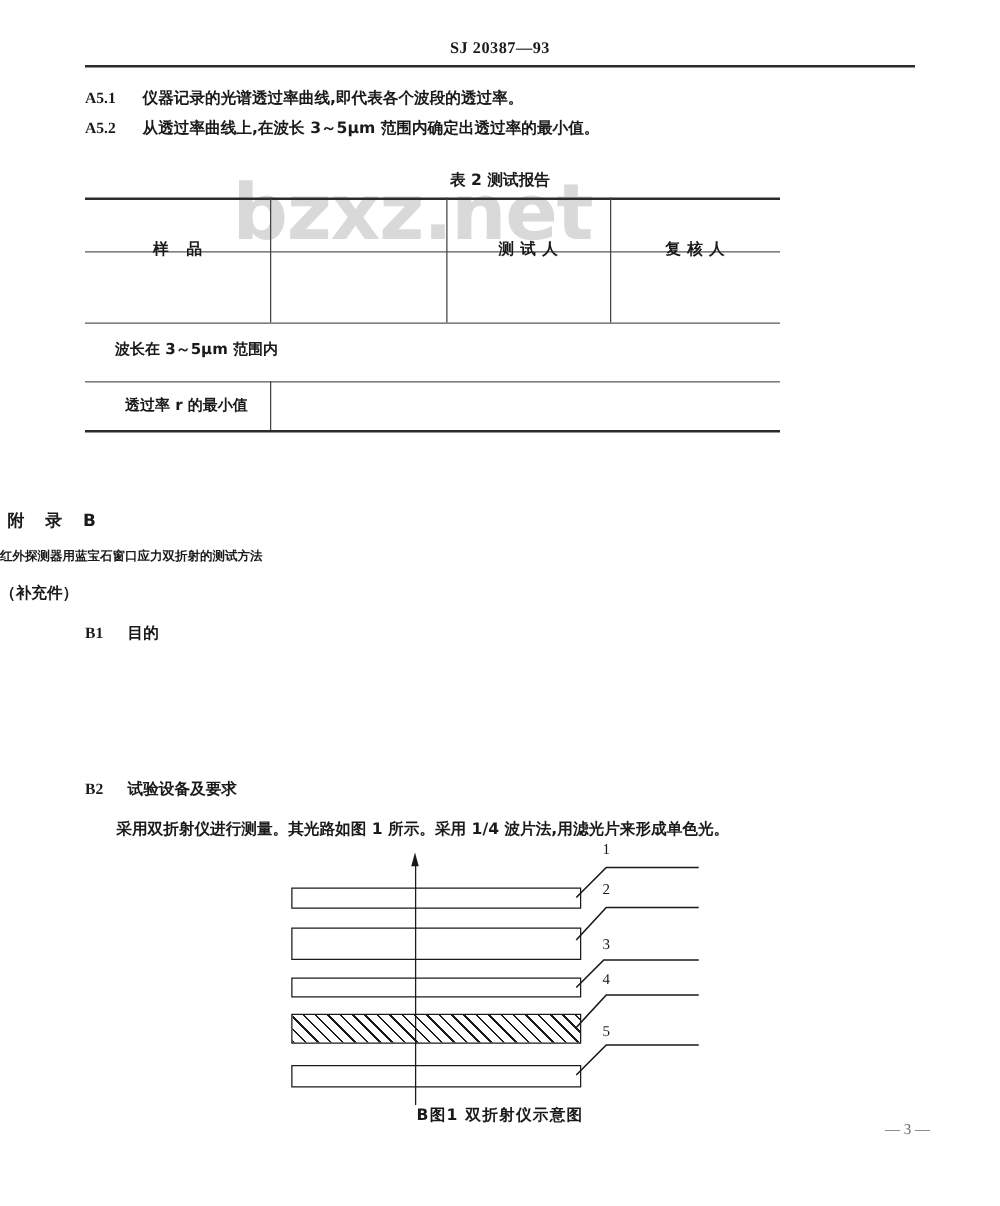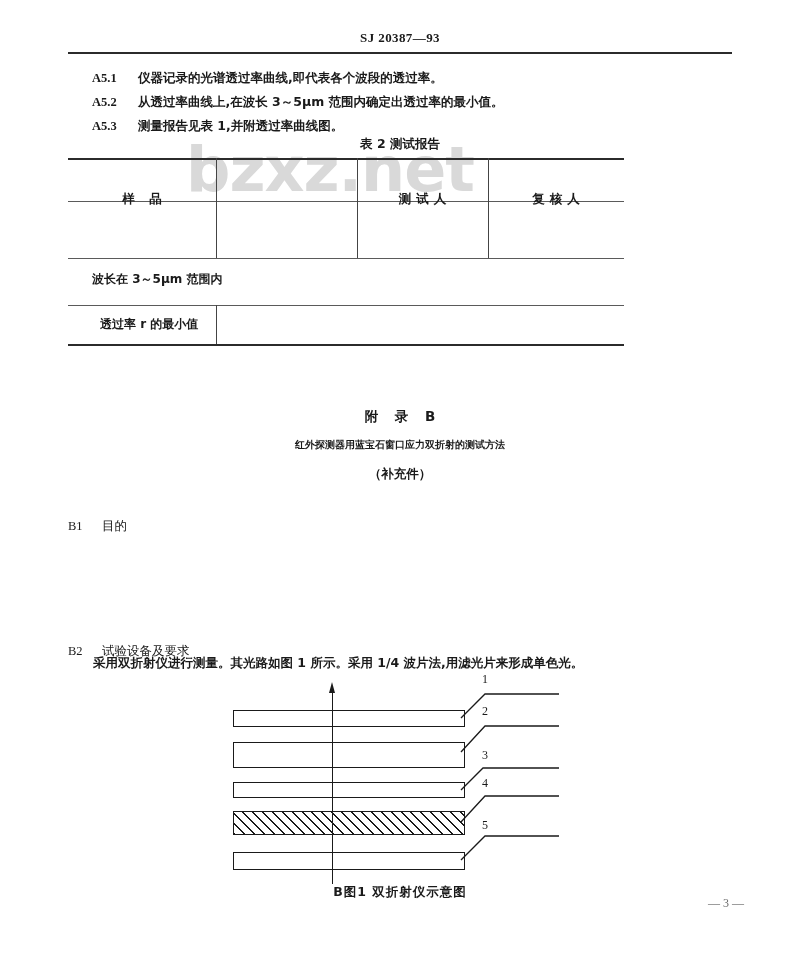--- a/index.html
+++ b/index.html
@@ -44,21 +44,20 @@
     width: 680px;
     font-size: 12.5px;
     line-height: 20px;
     white-space: nowrap;
   }
   .clause .num {
     display: inline-block;
     width: 46px;
     font-family: "Liberation Serif", "DejaVu Serif", serif;
     font-weight: bold;
-    margin-left: 24px;
   }
   .clause .txt { font-weight: bold; }
 
   
   .watermark {
     position: absolute;
     left: 186px; top: 133px;
     width: 392px;
     font-size: 62px;
     font-weight: bold;
@@ -106,42 +105,41 @@
   .rowlabel {
     position: absolute;
     font-size: 12px;
     font-weight: bold;
     white-space: nowrap;
   }
 
   
   .apx-title {
     position: absolute; left: 0; width: 800px;
-    text-align: center;
+    text-align: left;
   }
   .apx-a {
     top: 408px;
     font-size: 13.5px; font-weight: bold;
     letter-spacing: 6px; text-indent: 6px;
   }
   .apx-b {
     top: 438px;
     font-size: 10px; font-weight: bold;
   }
   .apx-c {
     top: 466px;
     font-size: 12.5px; font-weight: bold;
   }
 
   
   .sec-head {
     position: absolute; left: 68px;
-    font-size: 12.5px; font-weight: normal;
+    font-size: 12.5px; font-weight: bold;
     white-space: nowrap;
-    margin-top: 20px;
   }
   .sec-head .lbl {
     display: inline-block; width: 34px;
     font-family: "Liberation Serif", "DejaVu Serif", serif;
   }
   .para {
     position: absolute; left: 68px;
     width: 616px;
     font-size: 12.5px;
     line-height: 20.5px;
@@ -214,23 +212,20 @@
 
   <div class="hdr-title">SJ 20387—93</div>
   <div class="hdr-rule"></div>
 
   <div class="clause" style="top:68px">
     <span class="num">A5.1</span><span class="txt">仪器记录的光谱透过率曲线,即代表各个波段的透过率。</span>
   </div>
   <div class="clause" style="top:92px">
     <span class="num">A5.2</span><span class="txt">从透过率曲线上,在波长 3～5μm 范围内确定出透过率的最小值。</span>
   </div>
-  <div class="clause" style="top:116px">
-    <span class="num">A5.3</span><span class="txt">测量报告见表 1,并附透过率曲线图。</span>
-  </div>
 
   <div class="watermark">bzxz.net</div>
 
   <div class="tbl-caption">表 2   测试报告</div>
 
   <div class="tbl">
 
     <div class="hline thick" style="top:0;   width:556px"></div>
     <div class="hline thin" style="top:43px; width:556px"></div>
     <div class="hline thin" style="top:100px; width:556px"></div>

